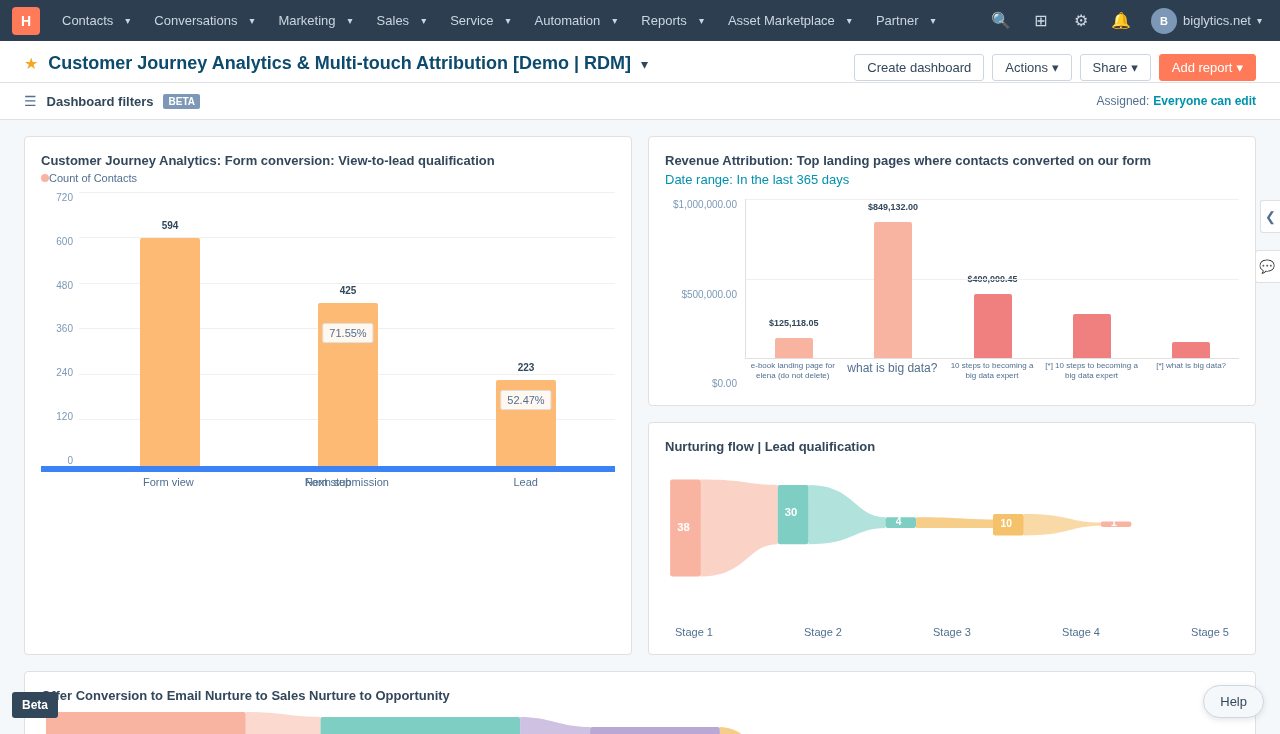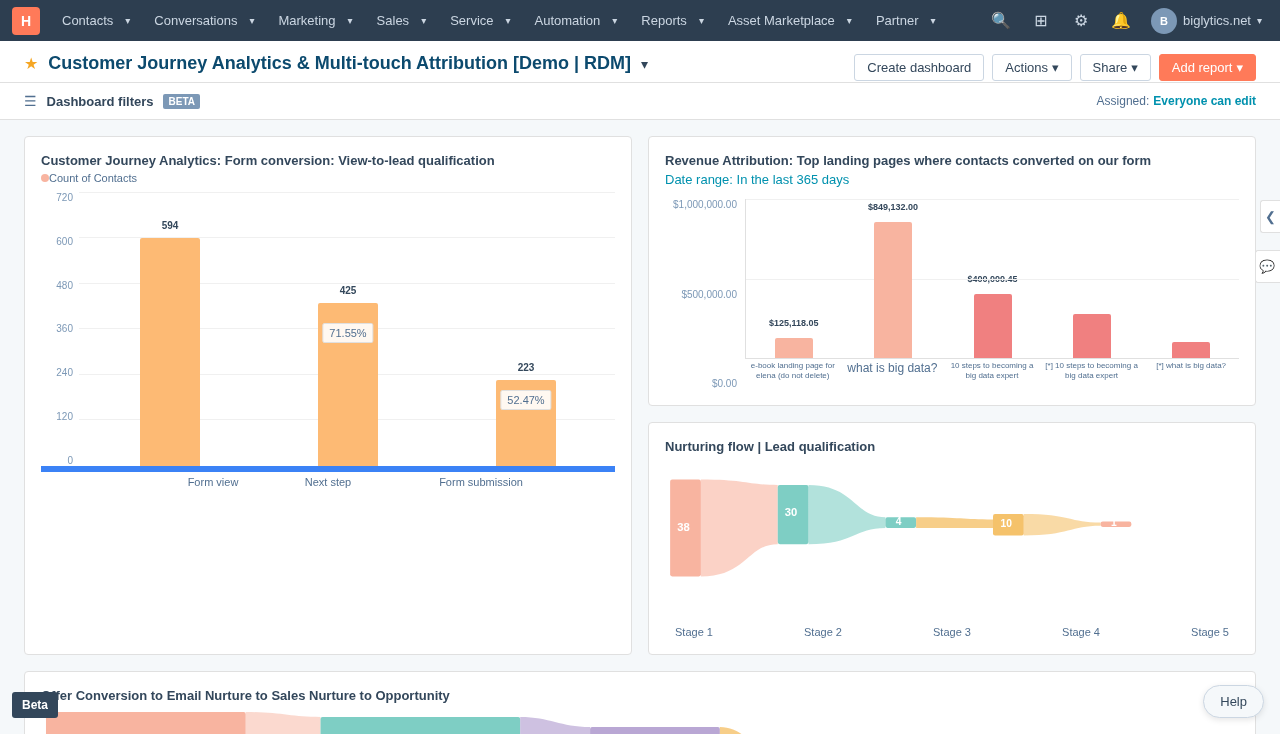--- a/index.html
+++ b/index.html
@@ -533,20 +533,23 @@
           </div>
         </div>
       </div>
       <div class="x-labels">
         <div class="x-label">
             <span>Form view</span>
           </div>
         <div class="x-label">
             <span>Form submission</span>
           </div>
+        <div class="x-label">
+            <span>Lead</span>
+          </div>
       </div>
       <div class="next-step-label">Next step</div>
     </div>
   </div>
 
   <div style="display:flex; flex-direction:column; gap:16px;">
 
     <div class="chart-card">
       <div class="chart-title">Revenue Attribution: Top landing pages where contacts converted on our form</div>
       <div class="chart-subtitle">

